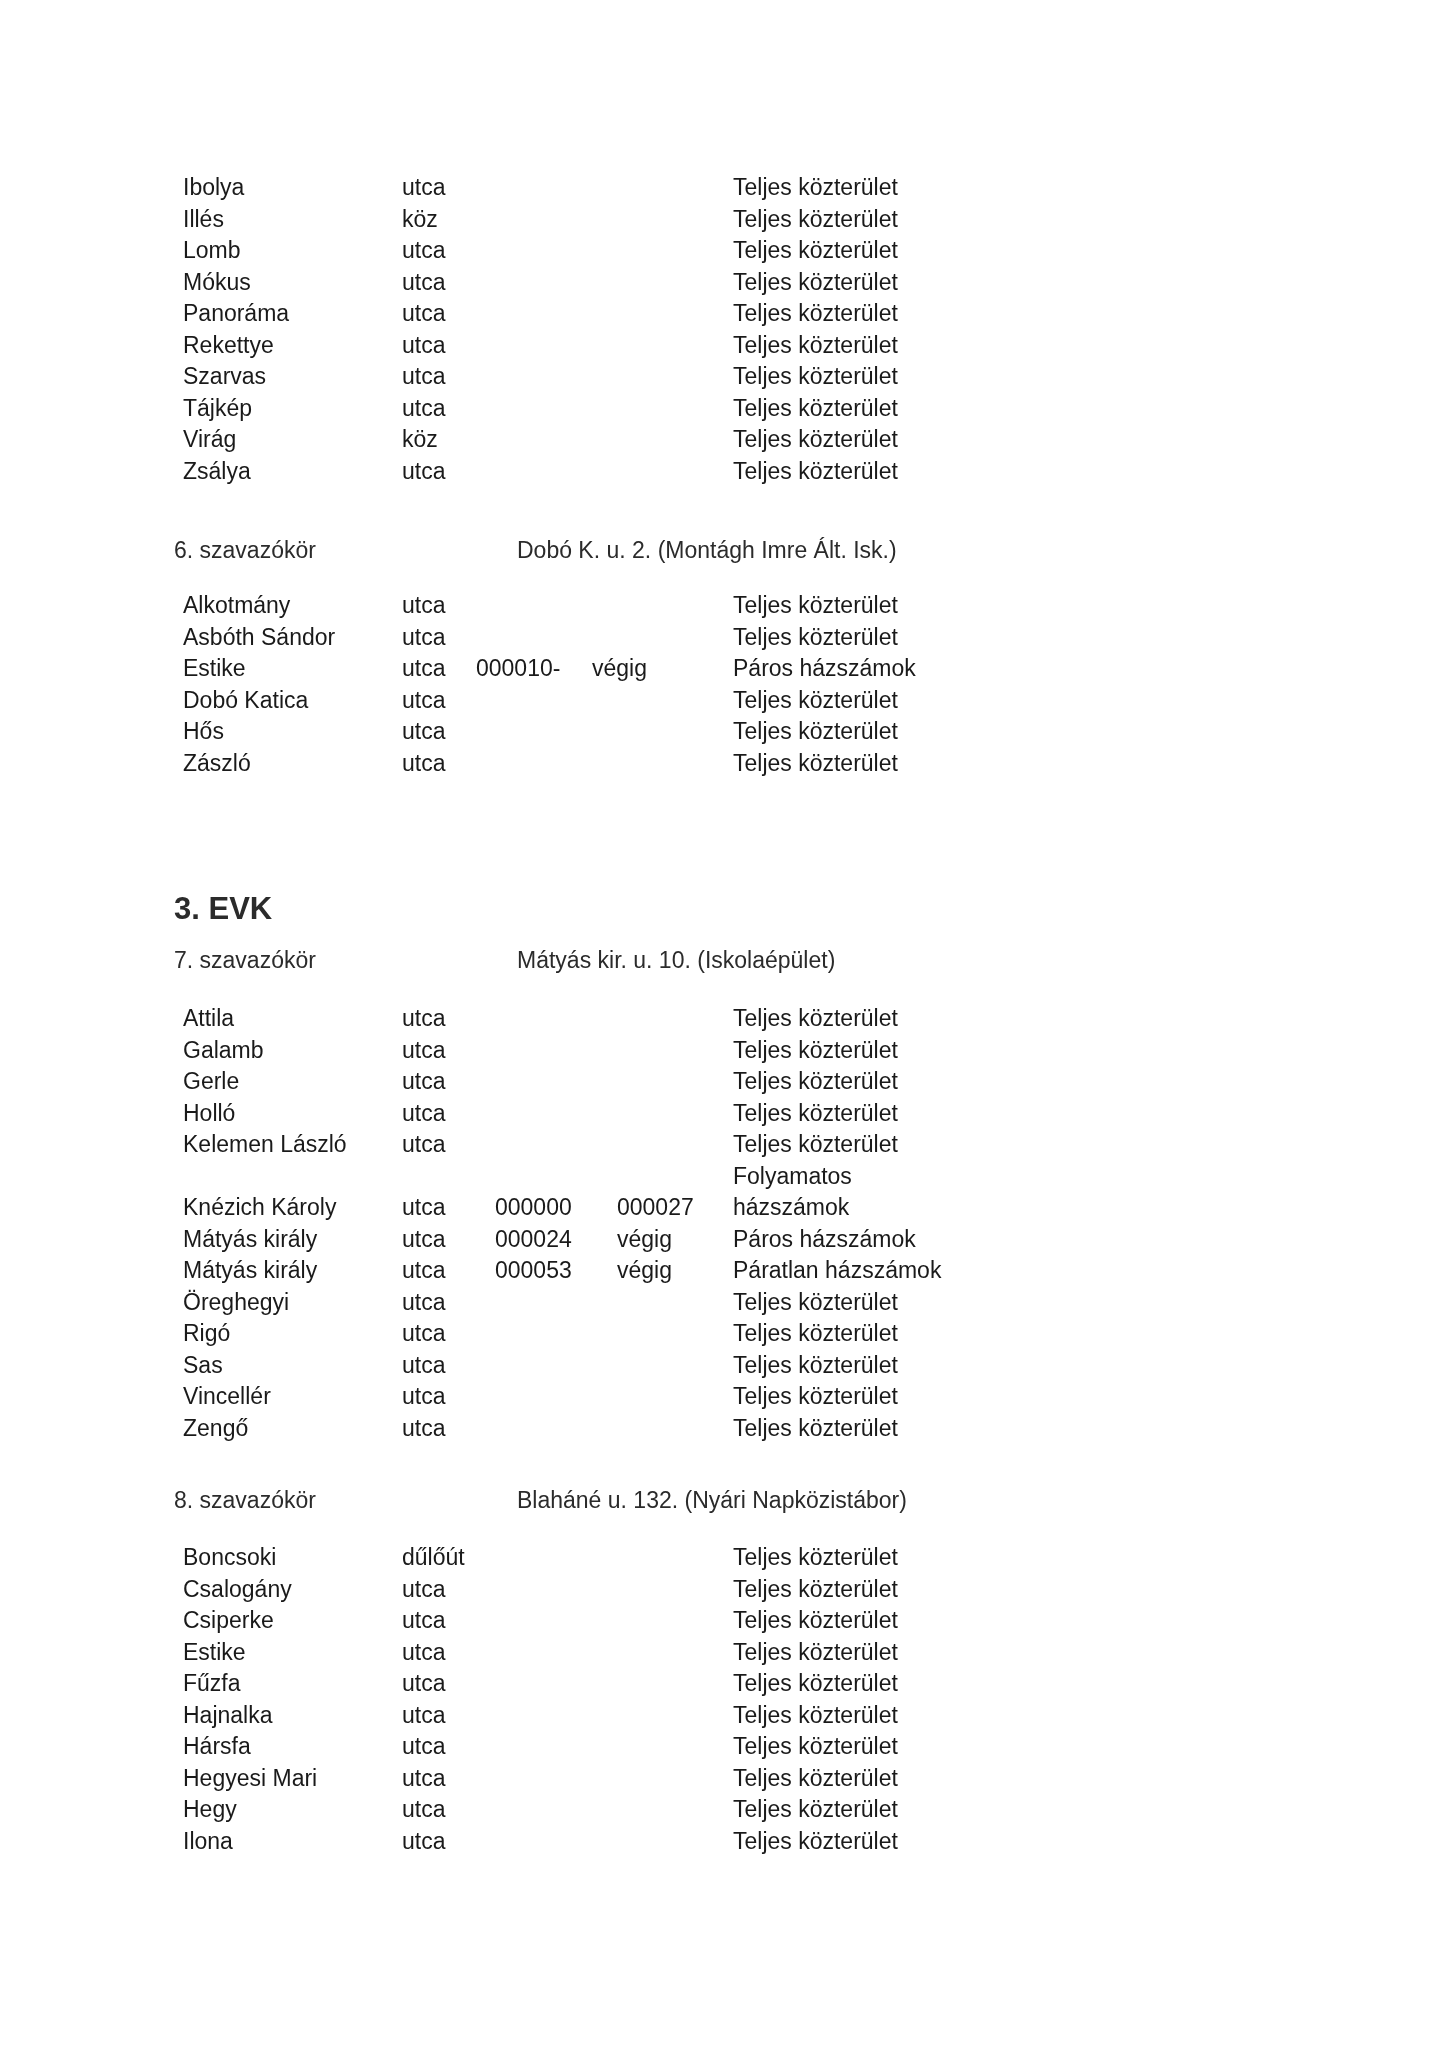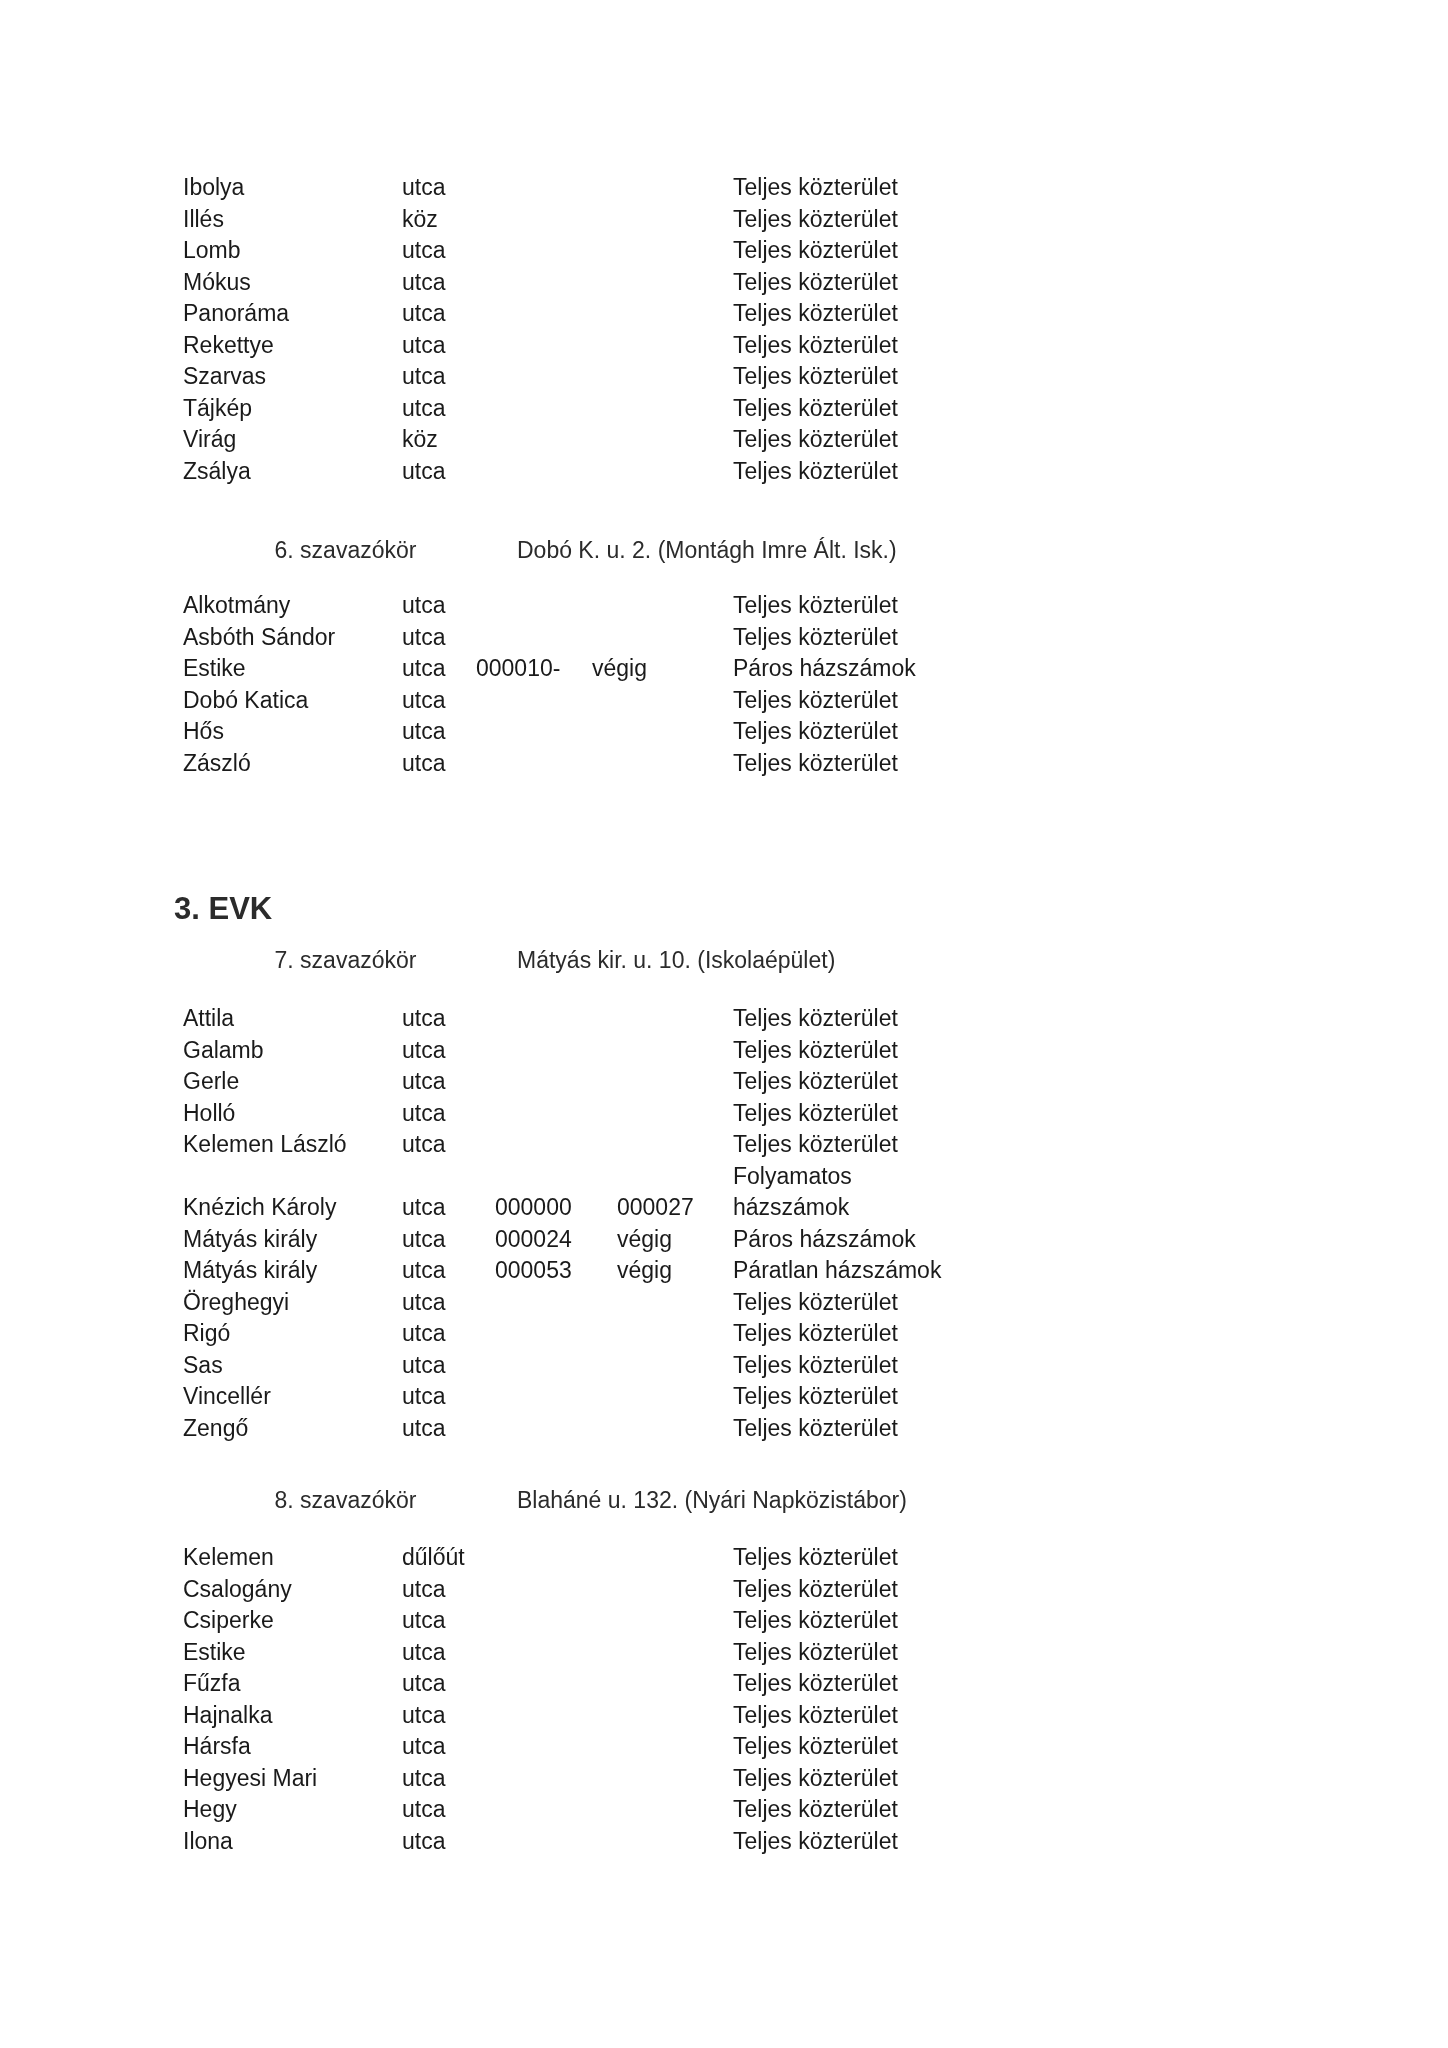--- a/index.html
+++ b/index.html
@@ -30,21 +30,21 @@
   .streets td.c-name, .streets td.c-kind, .streets td.c-from, .streets td.c-to { white-space: nowrap; }
   .streets td.c-scope { }
   .heading {
     position: absolute;
     left: 174px;
     font-size: 23px;
     line-height: 31.5px;
     color: #2b2b2b;
     white-space: nowrap;
   }
-  .heading .h-label { display: inline-block; width: 343px; text-align: center; }
+  .heading .h-label { display: inline-block; width: 343px; }
   .heading .h-loc { display: inline-block; }
   .evk {
     position: absolute;
     left: 174px;
     font-size: 31px;
     line-height: 31.5px;
     font-weight: bold;
     color: #2b2b2b;
     white-space: nowrap;
   }
@@ -310,21 +310,21 @@
   <table class="streets" style="top:1542px">
     <colgroup>
       <col style="width:219px">
         <col style="width:93px">
         <col style="width:122px">
         <col style="width:116px">
         <col style="width:220px">
     </colgroup>
     <tbody>
         <tr>
-          <td class="c-name">Kelemen</td>
+          <td class="c-name">Boncsoki</td>
           <td class="c-kind">dűlőút</td>
           <td class="c-from"></td>
           <td class="c-to"></td>
           <td class="c-scope">Teljes közterület</td>
         </tr>
         <tr>
           <td class="c-name">Csalogány</td>
           <td class="c-kind">utca</td>
           <td class="c-from"></td>
           <td class="c-to"></td>

